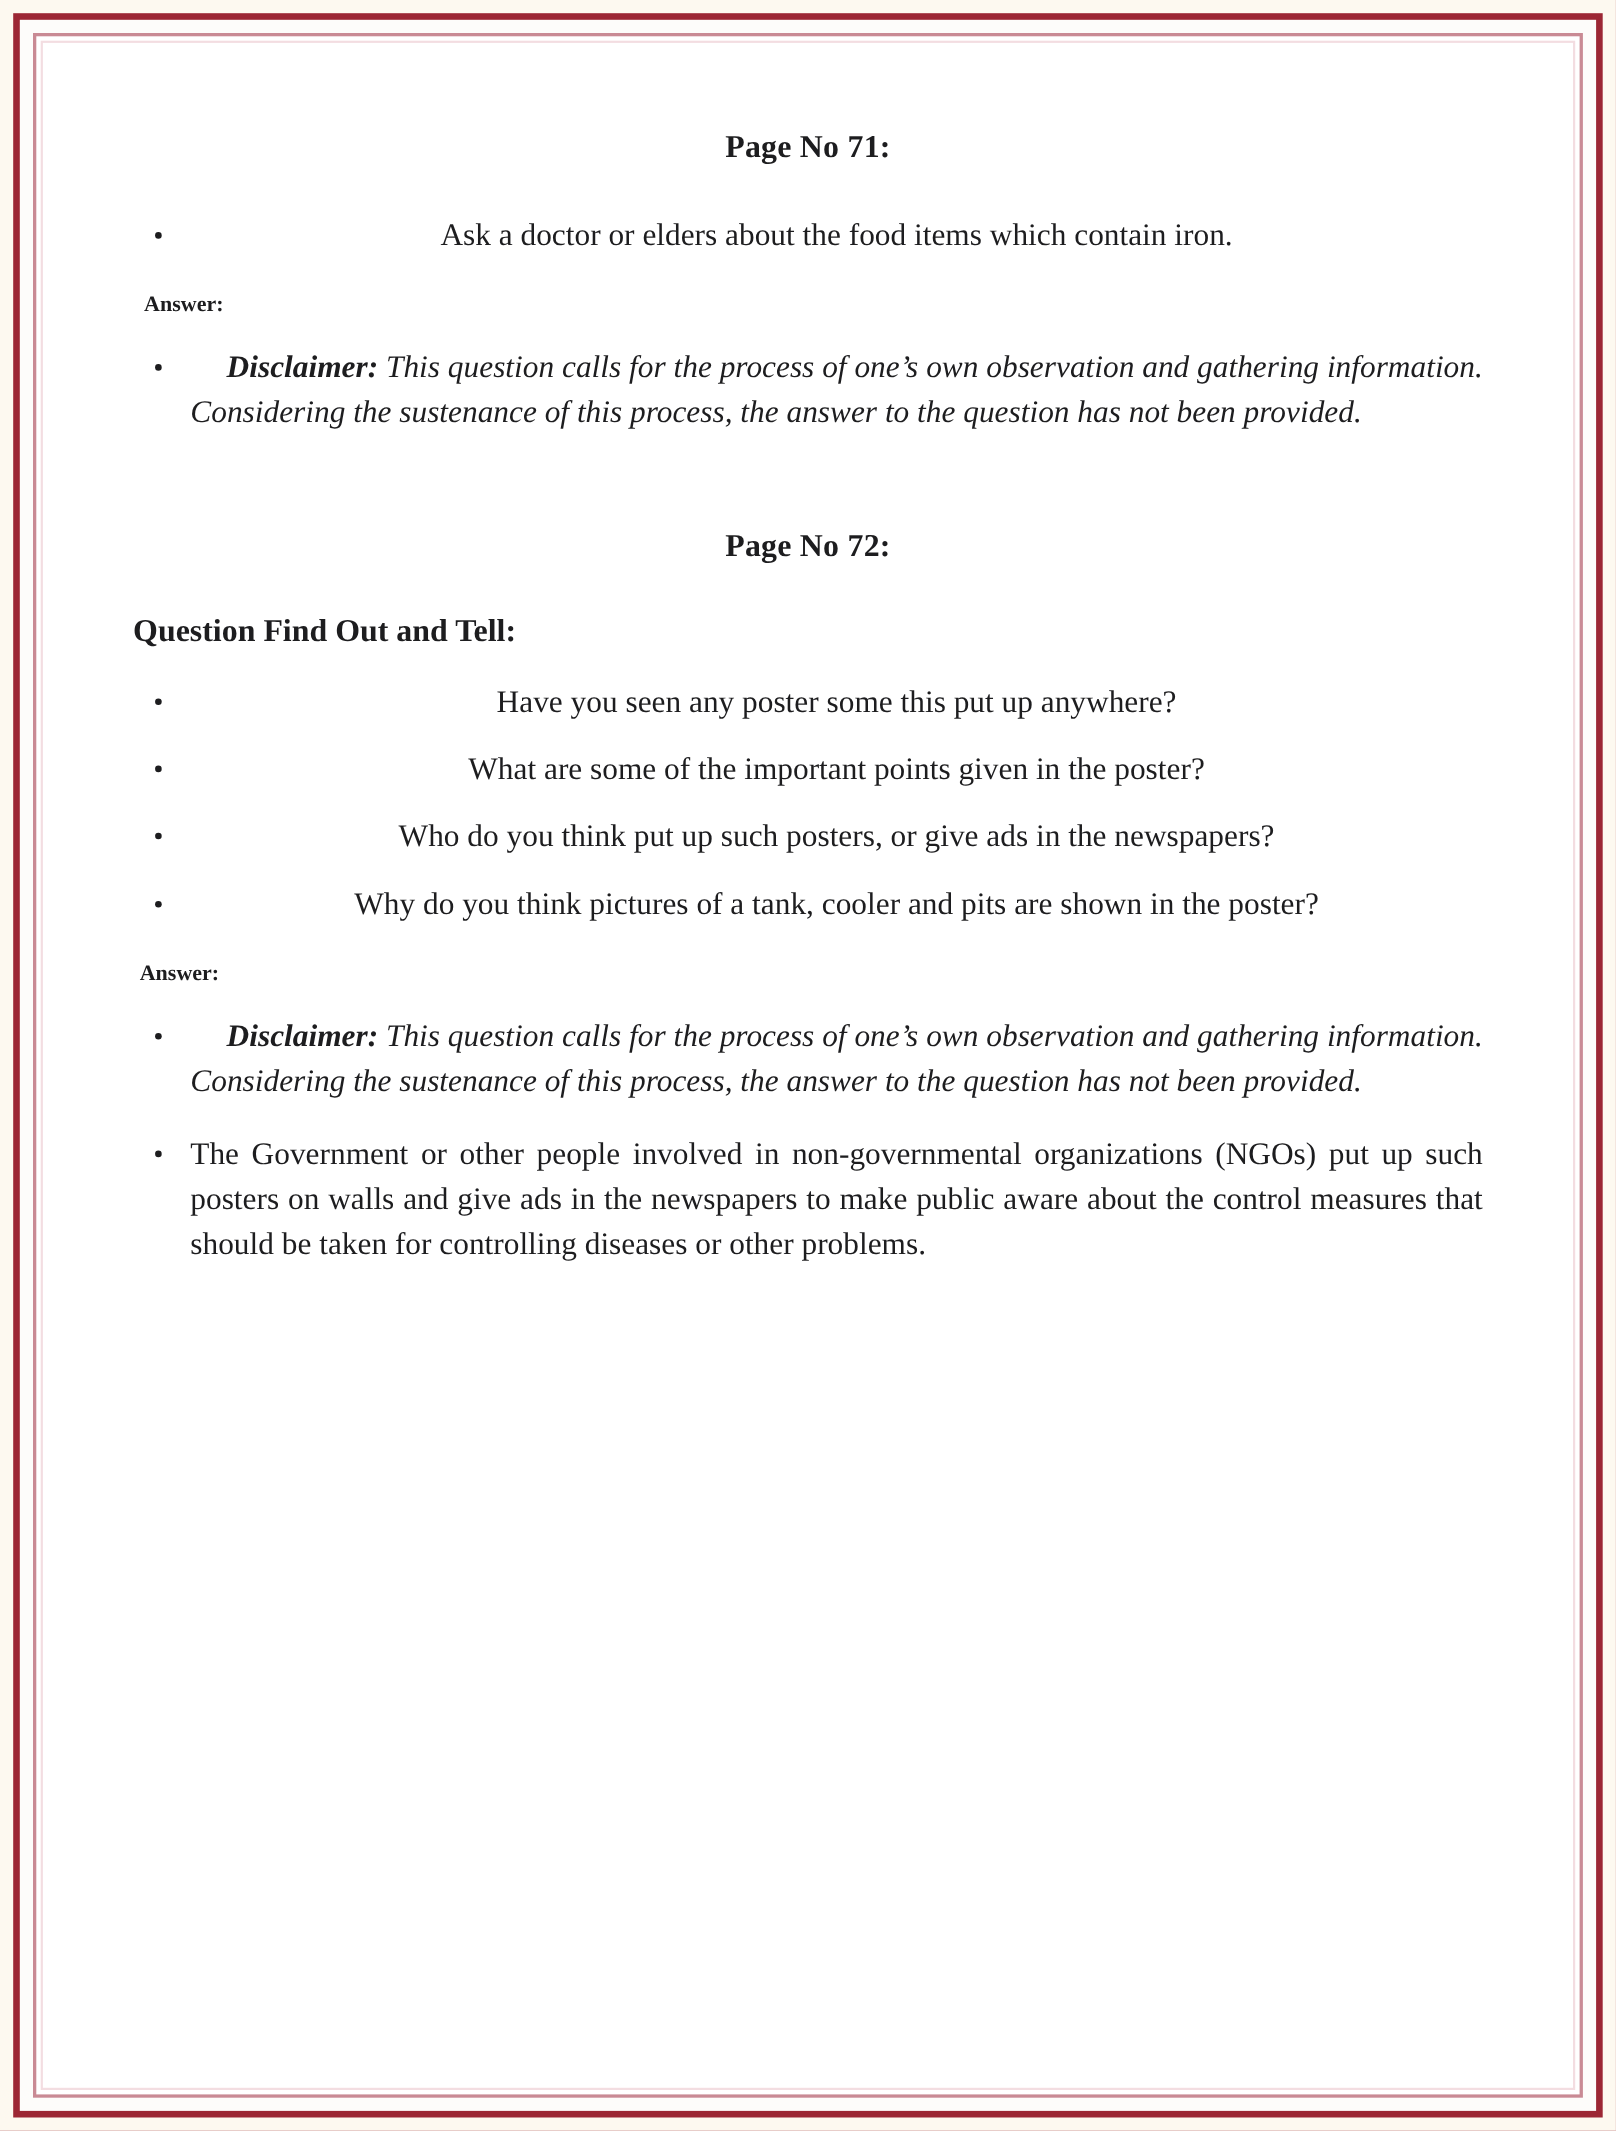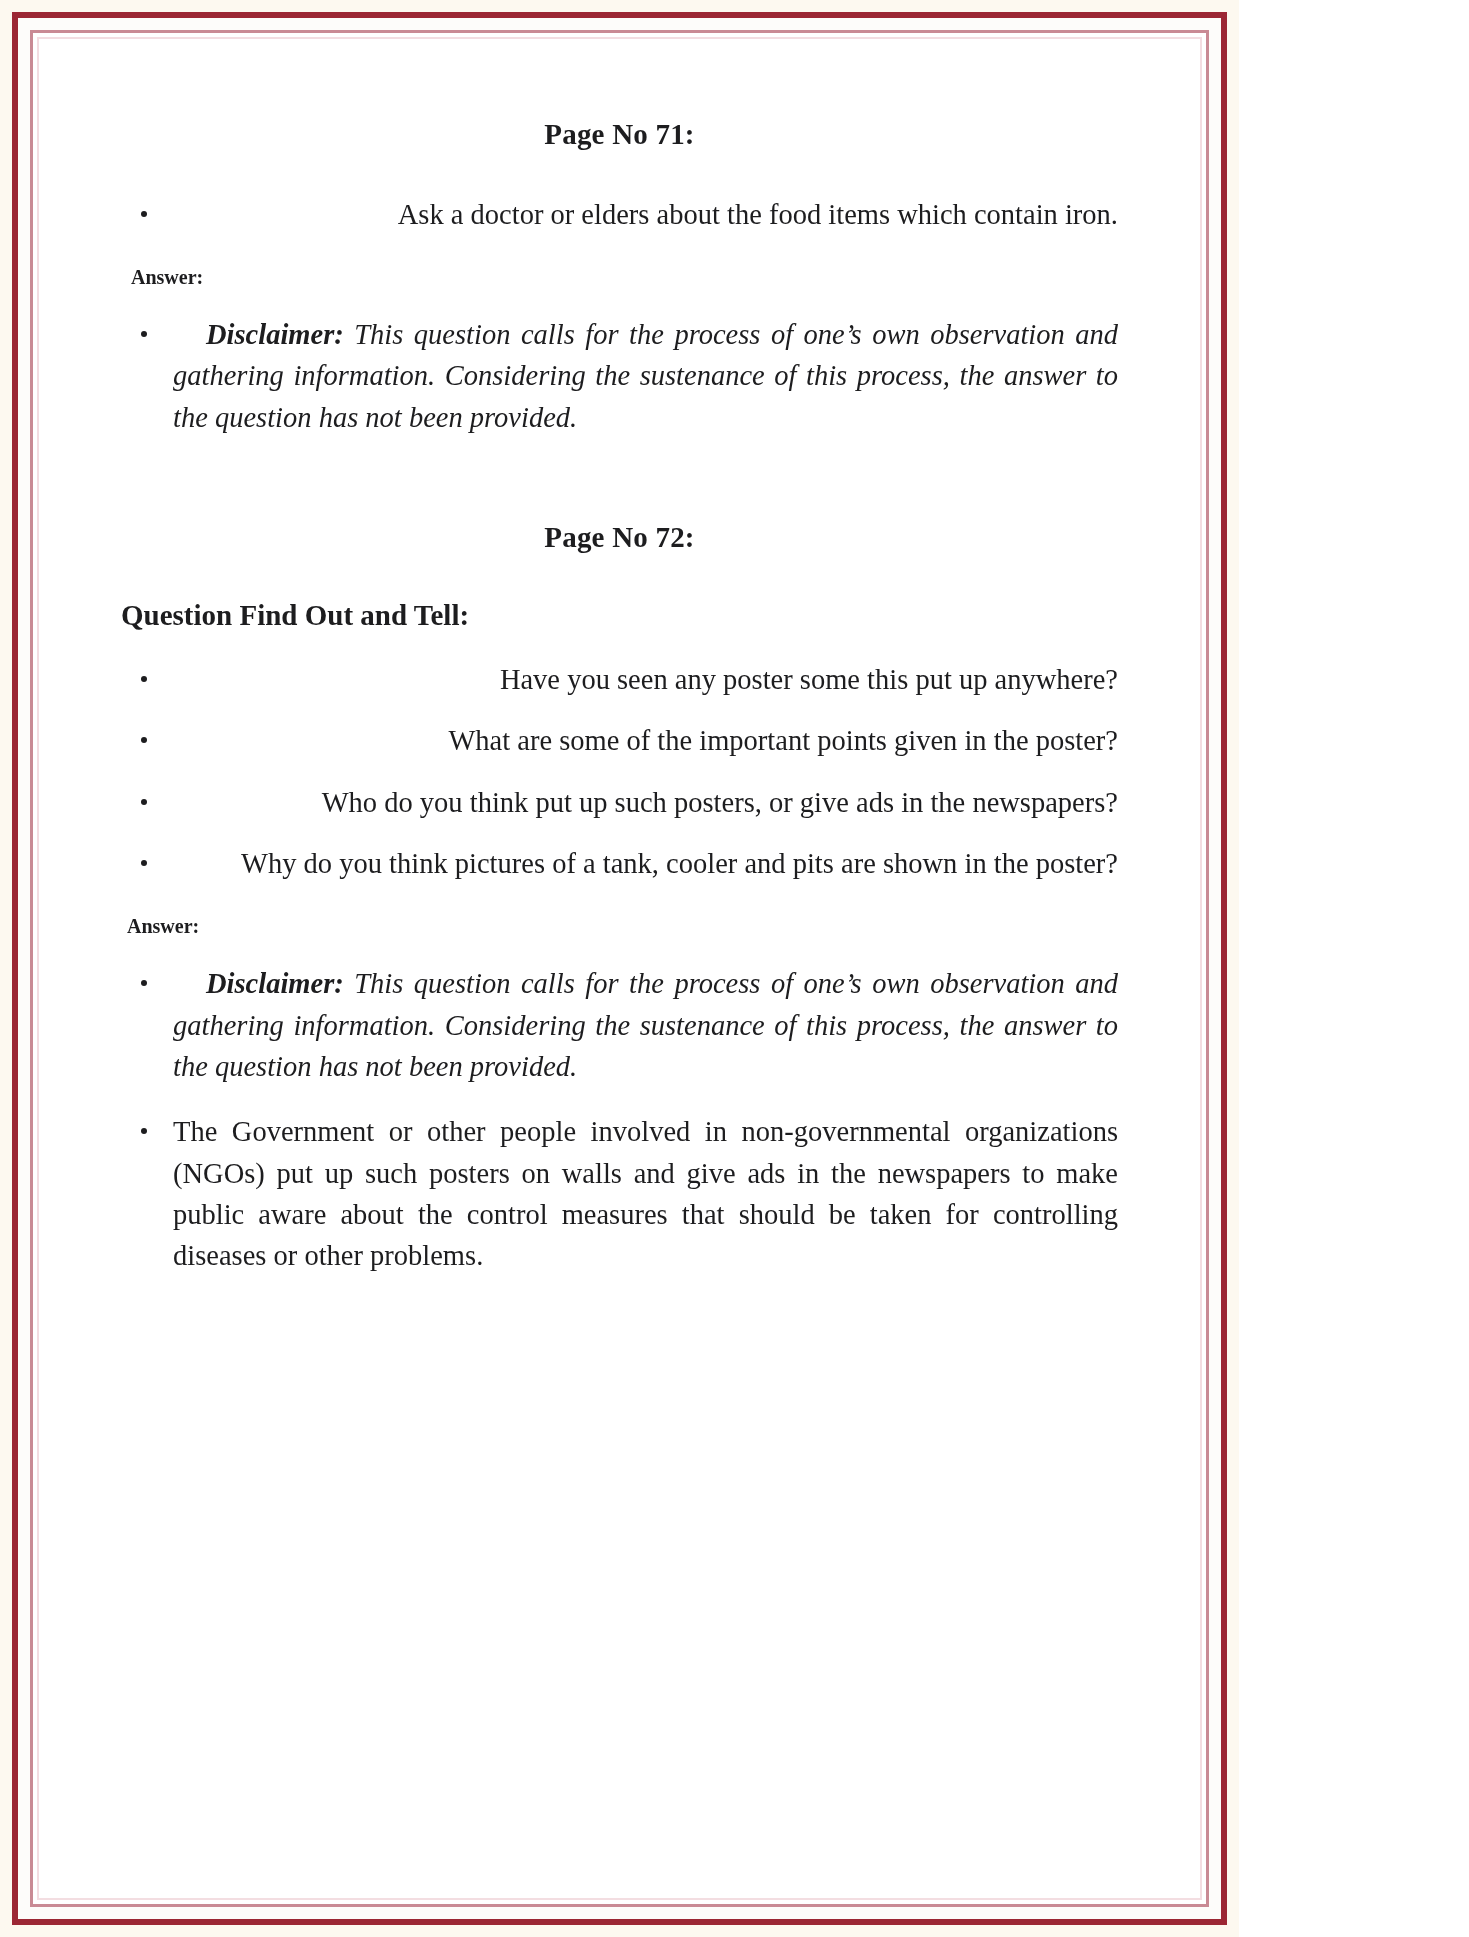--- a/index.html
+++ b/index.html
@@ -12,21 +12,21 @@
     height: 1937px;
     font-family: "Liberation Serif", "DejaVu Serif", serif;
     overflow: hidden;
   }
 
   
   .page-frame {
     position: absolute;
     left: 0;
     top: 0;
-    width: 1239px;
+    width: 1469px;
     height: 1937px;
     box-sizing: border-box;
     background: #fdfcfa;
     border: 18px solid #9c2734;
     padding: 0;
   }
   .page-frame::before {
     
     content: "";
     position: absolute;
@@ -117,21 +117,21 @@
     height: 6px;
     background: #1d1d1f;
     border-radius: 50%;
   }
   ul.bullets > li.tight { margin-bottom: 20px; }
 
   .justified {
     text-align: justify;
     text-justify: inter-word;
   }
-  .plain { text-align: right; font-family: Liberation Serif, serif; }
+  .plain { text-align: center; font-family: Liberation Serif, serif; }
 
   .disclaimer-body {
     font-style: italic;
   }
   .disclaimer-label {
     font-style: italic;
     font-weight: bold;
     margin-left: 33px;
   }
 

